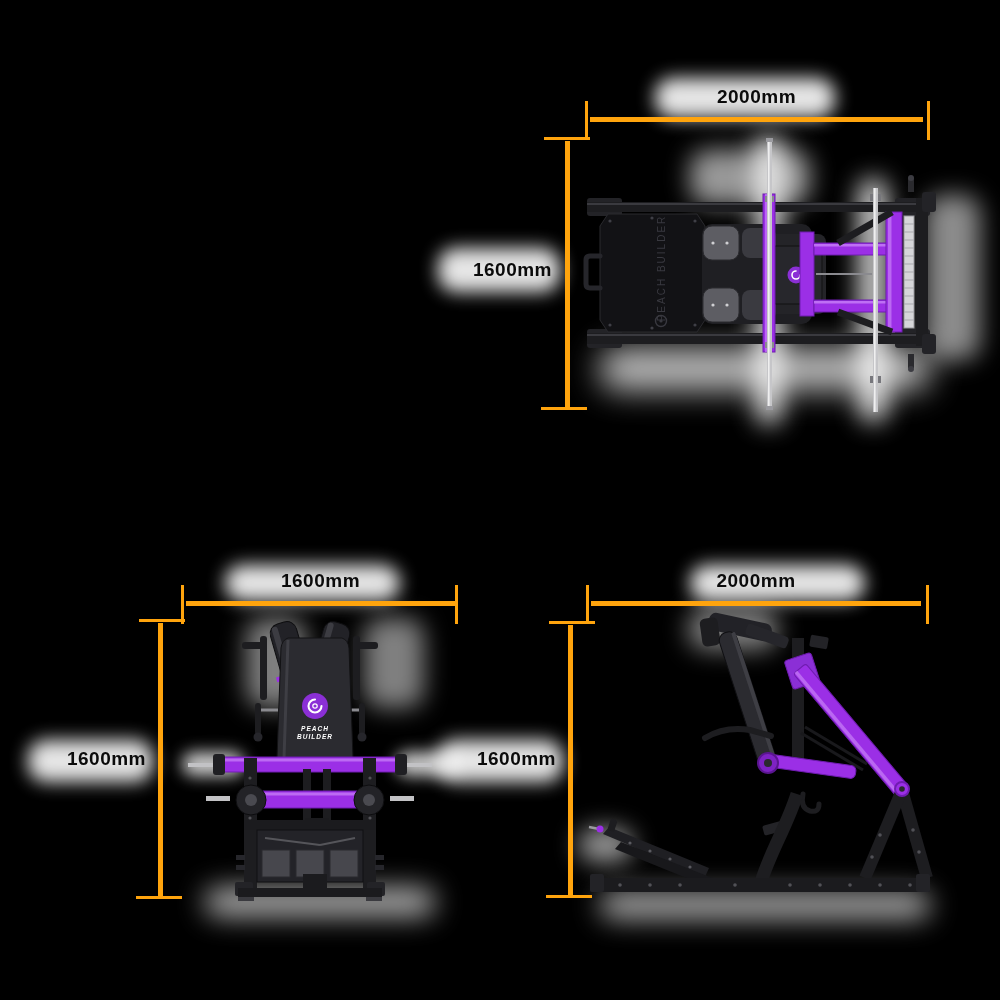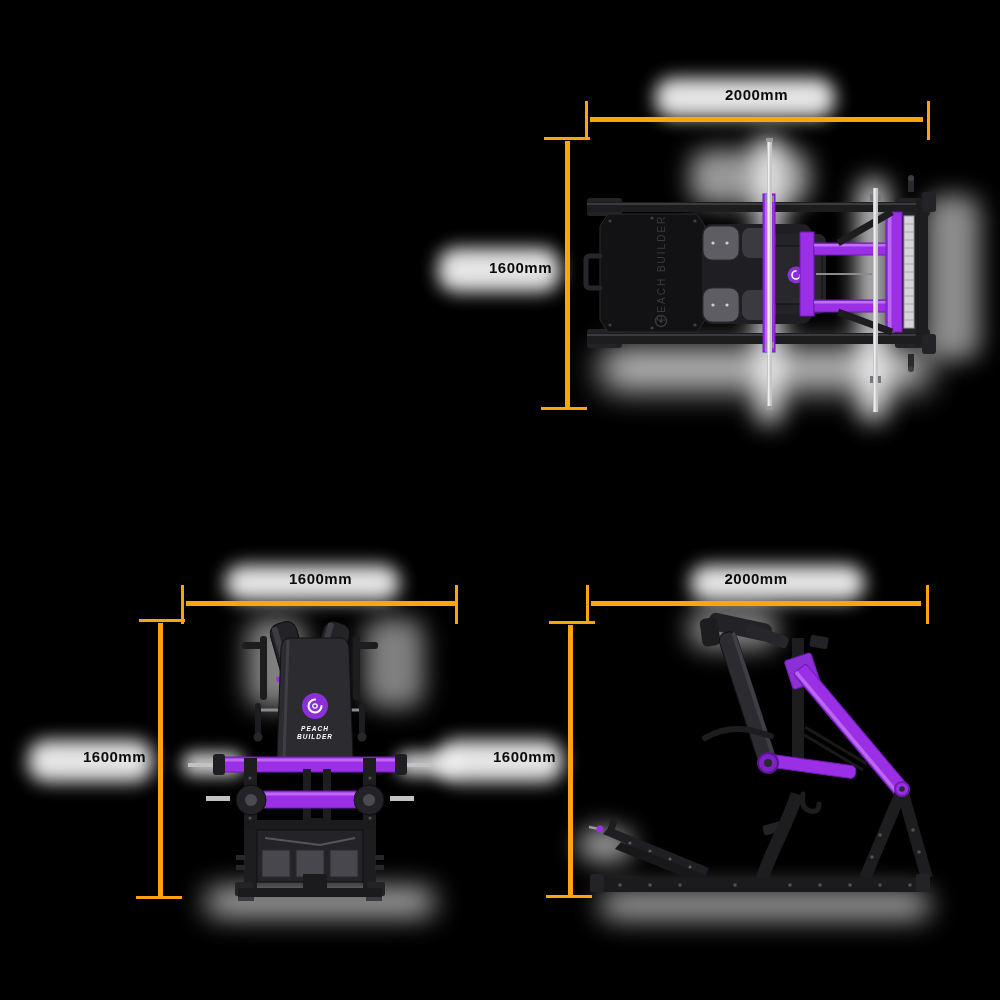--- a/index.html
+++ b/index.html
@@ -3,21 +3,21 @@
 <meta charset="utf-8">
 <style>
   html,body{margin:0;padding:0;background:#000;}
   .canvas{position:relative;width:1000px;height:1000px;background:var(--bg,#000);overflow:hidden;
           font-family:"Liberation Sans",sans-serif;}
   .glow{position:absolute;background:#fff;filter:blur(12px);border-radius:18px;}
   .tick-v{position:absolute;width:3px;background:var(--accent-orange,#FFA40D);}
   .tick-h{position:absolute;height:3px;background:var(--accent-orange,#FFA40D);}
   .dline-h{position:absolute;height:5px;background:var(--accent-orange,#FFA40D);}
   .dline-v{position:absolute;width:5px;background:var(--accent-orange,#FFA40D);}
-  .dim-label{position:absolute;font-weight:700;font-size:15px;letter-spacing:.5px;
+  .dim-label{position:absolute;font-weight:700;font-size:19px;letter-spacing:.5px;
              color:var(--label-black,#0B0B0B);}
   .ctr{text-align:center;} .rgt{text-align:right;}
   .view{position:absolute;}
   svg text{font-family:"Liberation Sans",sans-serif;}
 </style>
 </head>
 <body>
 
 <div class="canvas">
 

